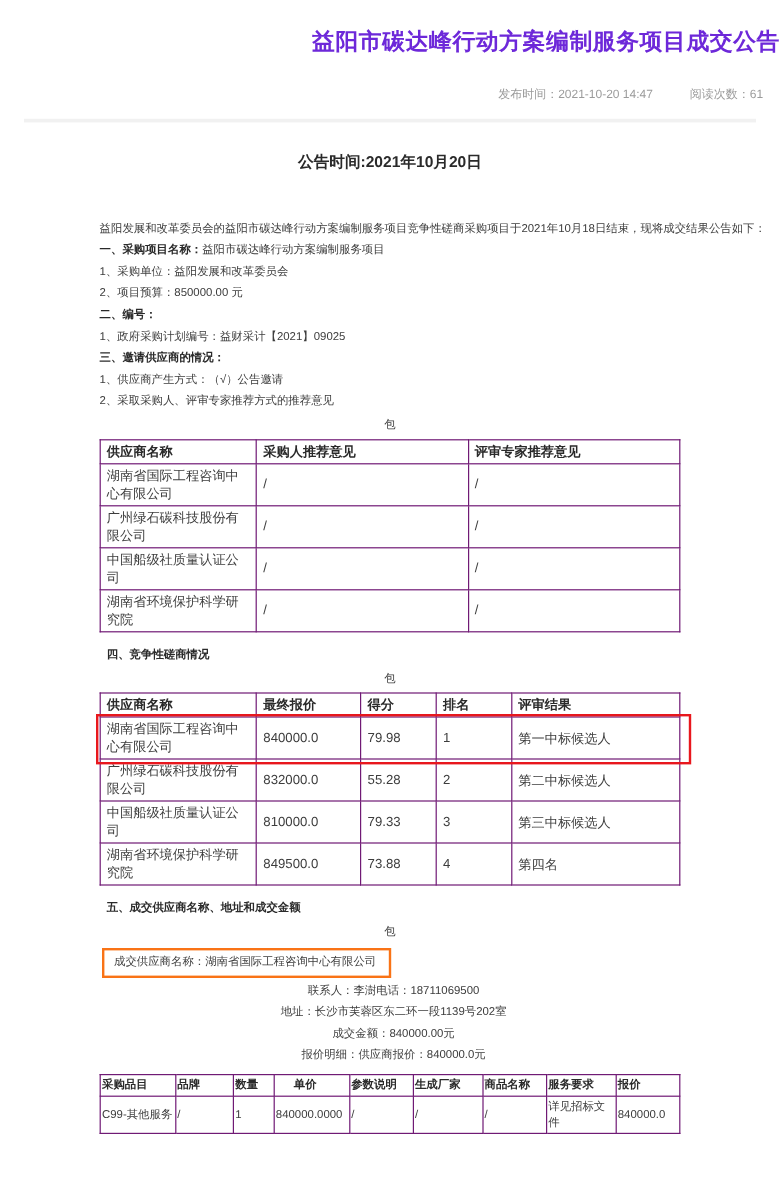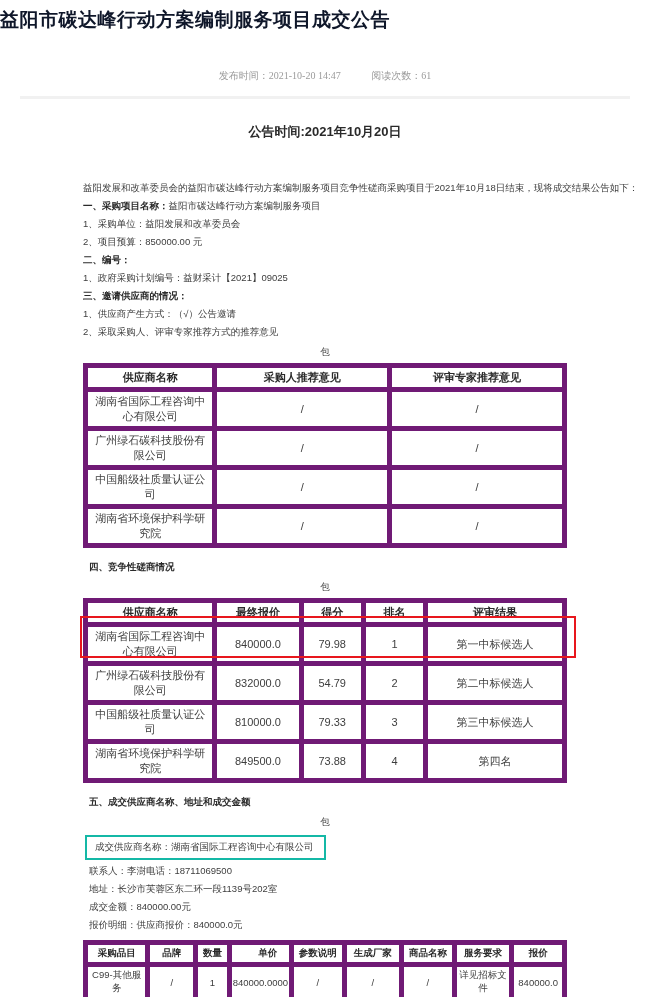--- a/index.html
+++ b/index.html
@@ -8,33 +8,32 @@
     width: 650px;
     min-height: 997px;
     background: #ffffff;
     font-family: "Liberation Sans", "DejaVu Sans", sans-serif;
     color: #3d3d3d;
   }
   .page { width: 650px; overflow: hidden; }
 
   .page-title {
     margin: 0;
-    padding-top: 7px;
-    text-align: left;
+    padding-top: 22px;
+    text-align: right;
     font-size: 19px;
     font-weight: bold;
-    color: #0f172a;
+    color: #6d28d9;
     letter-spacing: 0.5px;
   }
   .meta {
-    margin-top: 36px;
-    text-align: center;
+    margin-top: 24px;
+    text-align: right;
     font-size: 10px;
     color: #9b9b9b;
-    font-family: Liberation Serif, serif;
   }
   .meta .meta-item { margin: 0 14px; }
   .divider {
     height: 3px;
     background: #f1f1f1;
     margin: 13px 20px 0 20px;
   }
 
   .content {
     width: 484px;
@@ -72,22 +71,22 @@
   }
 
   table {
     width: 100%;
     border-collapse: collapse;
     font-size: 11px;
     color: #3d3d3d;
     table-layout: fixed;
   }
   th, td {
-    border: 5px solid #701a75;
-    text-align: center;
+    border: 1px solid #701a75;
+    text-align: left;
     padding: 2px 5px;
   }
   th { font-weight: bold; color: #2a2a2a; height: 20px; }
   .t1 td { height: 33px; }
   .t1 .c0 { width: 27%; }
   .t2 td { height: 34px; }
   .t2 .c0 { width: 27%; }
   .t2 .c1 { width: 18%; }
   .t2 .c2 { width: 13%; }
   .t2 .c3 { width: 13%; }
@@ -114,29 +113,29 @@
   .t3 .c5 { width: 12%; }
   .t3 .c6 { width: 11%; margin-left: 18px; }
   .t3 .c7 { width: 12%; }
   .t3 .c8 { width: 11%; }
 
   .gap-s { height: 6px; }
   .gap-m { height: 10px; }
 
   .winner-box {
     display: inline-block;
-    border: 2px solid #14b8a6;
+    border: 2px solid #f97316;
     padding: 3px 10px 4px 8px;
     margin: 2px 0 2px 2px;
     font-size: 9.5px;
     line-height: 14px;
     color: #3d3d3d;
   }
   .sec-heading { padding-left: 6px; }
-  .indent { padding-left: 6px; }
+  .indent { padding-left: 6px; text-align: center; }
 </style>
 </head>
 <body>
 
 <div class="page">
 
   <h1 class="page-title">益阳市碳达峰行动方案编制服务项目成交公告</h1>
 
   <div class="meta">
     <span class="meta-item"><span>发布时间：</span><span>2021-10-20 14:47</span></span>
@@ -215,21 +214,21 @@
           <tr>
             <td class="c0">湖南省国际工程咨询中心有限公司</td>
             <td>840000.0</td>
             <td>79.98</td>
             <td>1</td>
             <td>第一中标候选人</td>
           </tr>
           <tr>
             <td class="c0">广州绿石碳科技股份有限公司</td>
             <td>832000.0</td>
-            <td>54.79</td>
+            <td>55.28</td>
             <td>2</td>
             <td>第二中标候选人</td>
           </tr>
           <tr>
             <td class="c0">中国船级社质量认证公司</td>
             <td>810000.0</td>
             <td>79.33</td>
             <td>3</td>
             <td>第三中标候选人</td>
           </tr>

